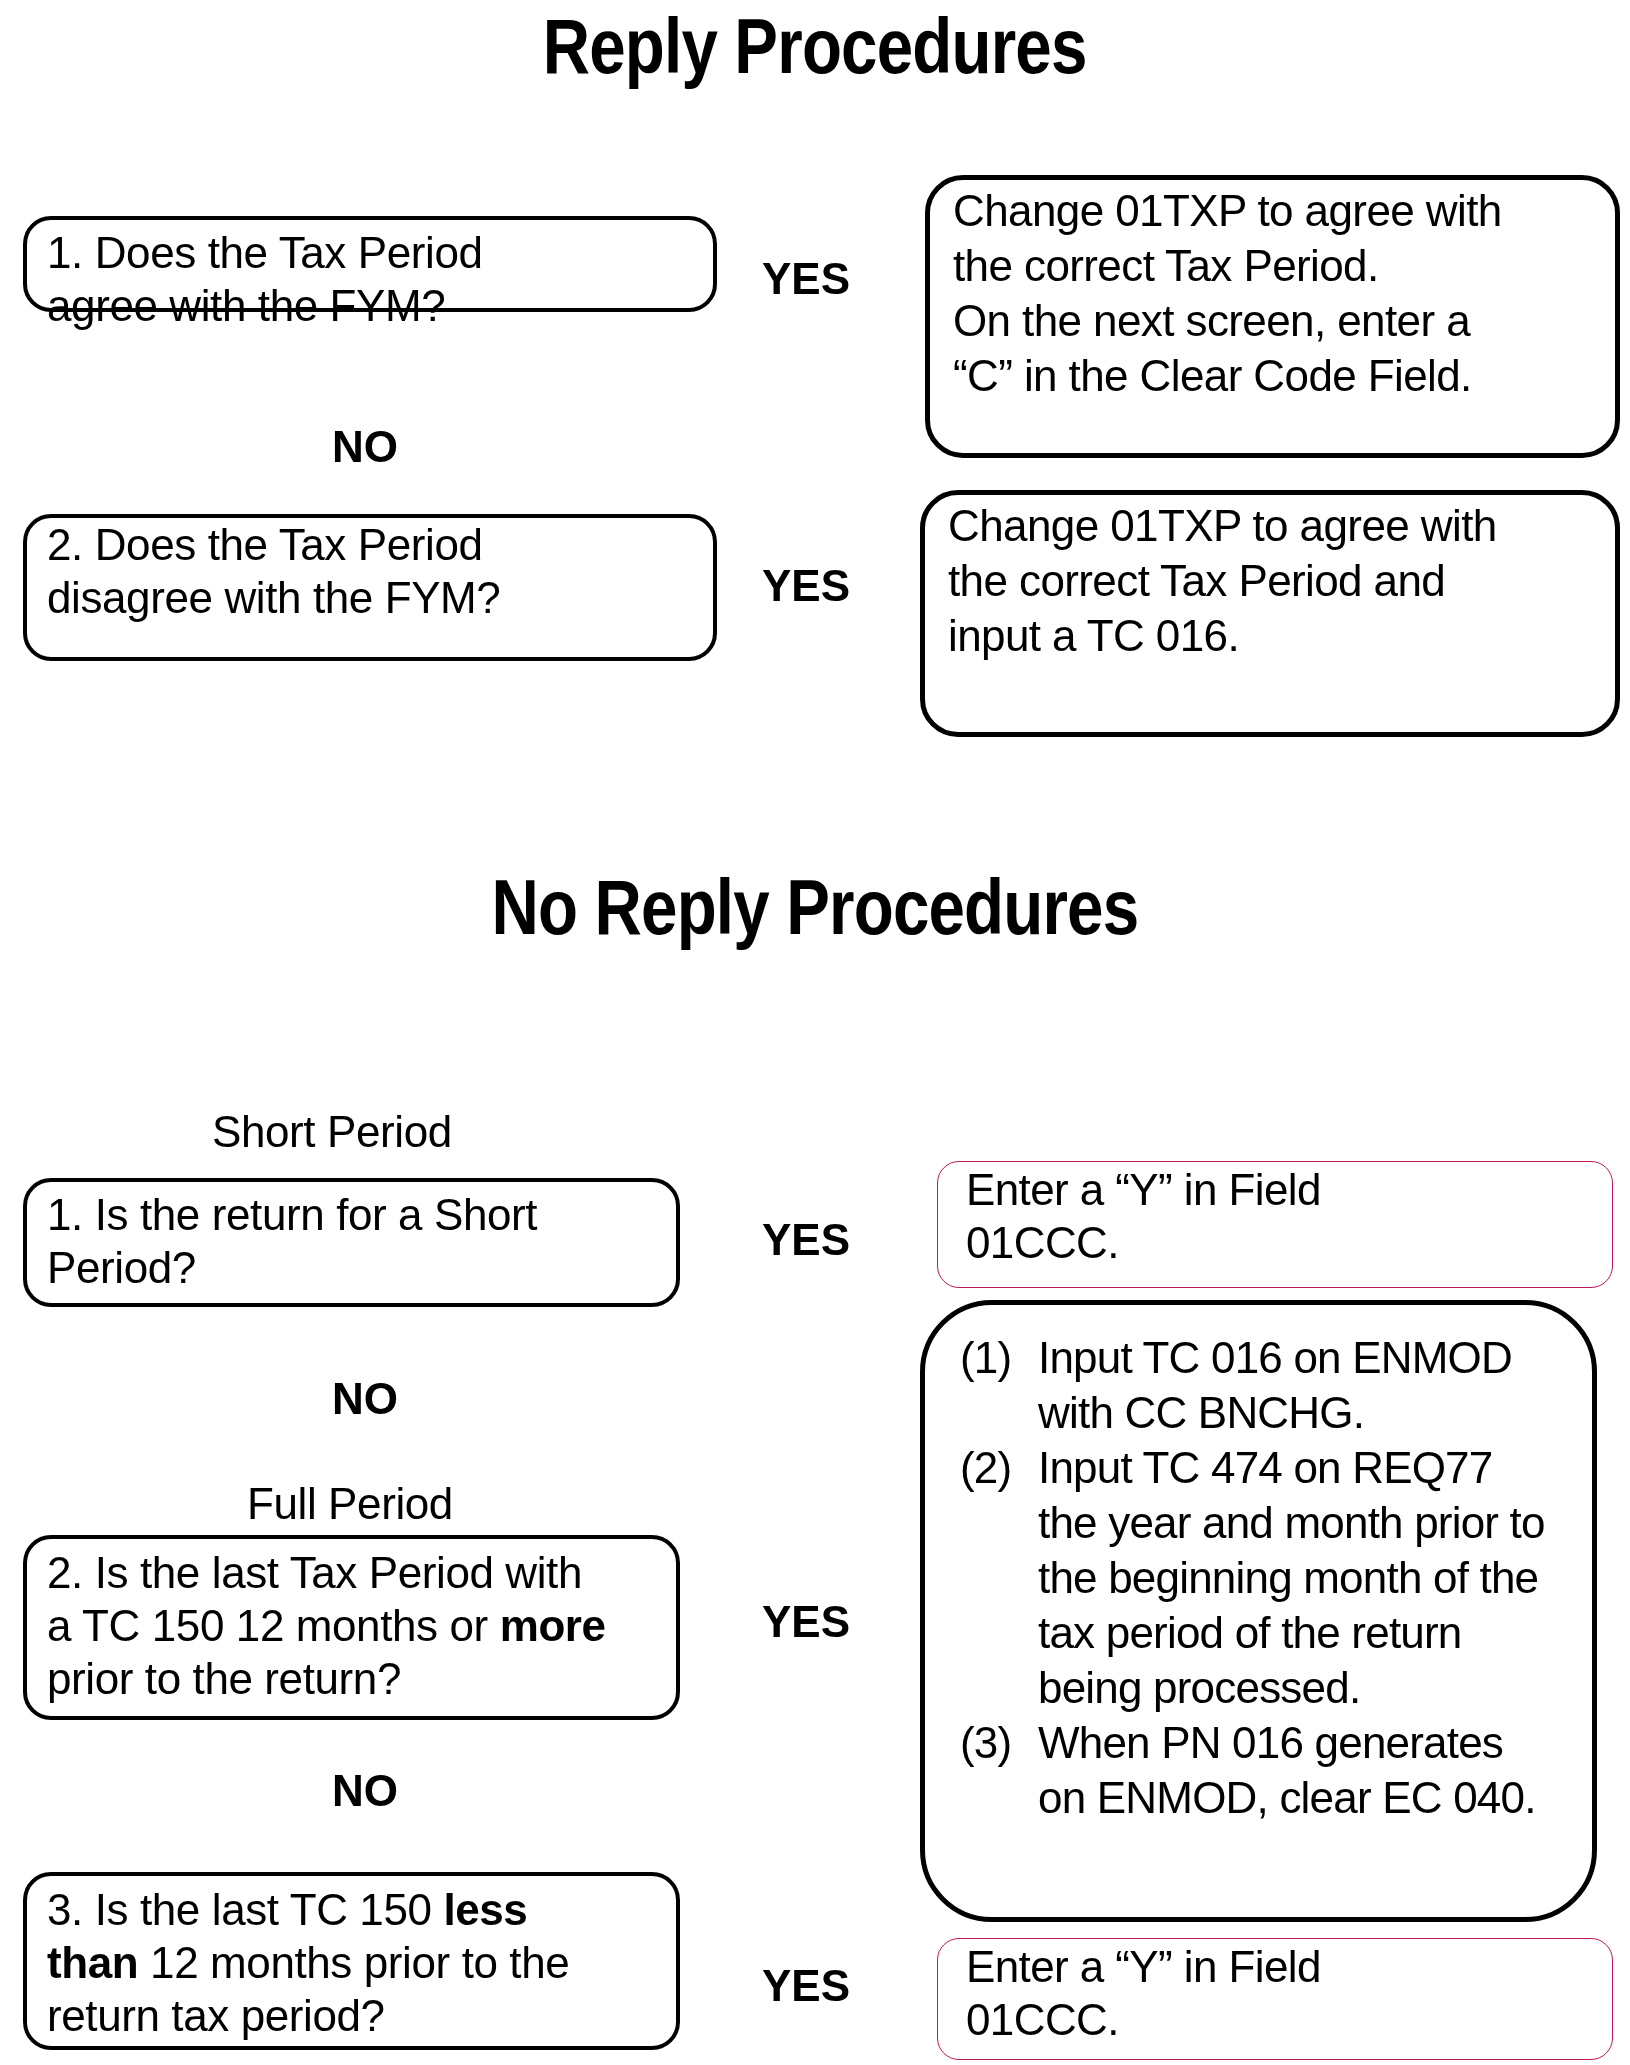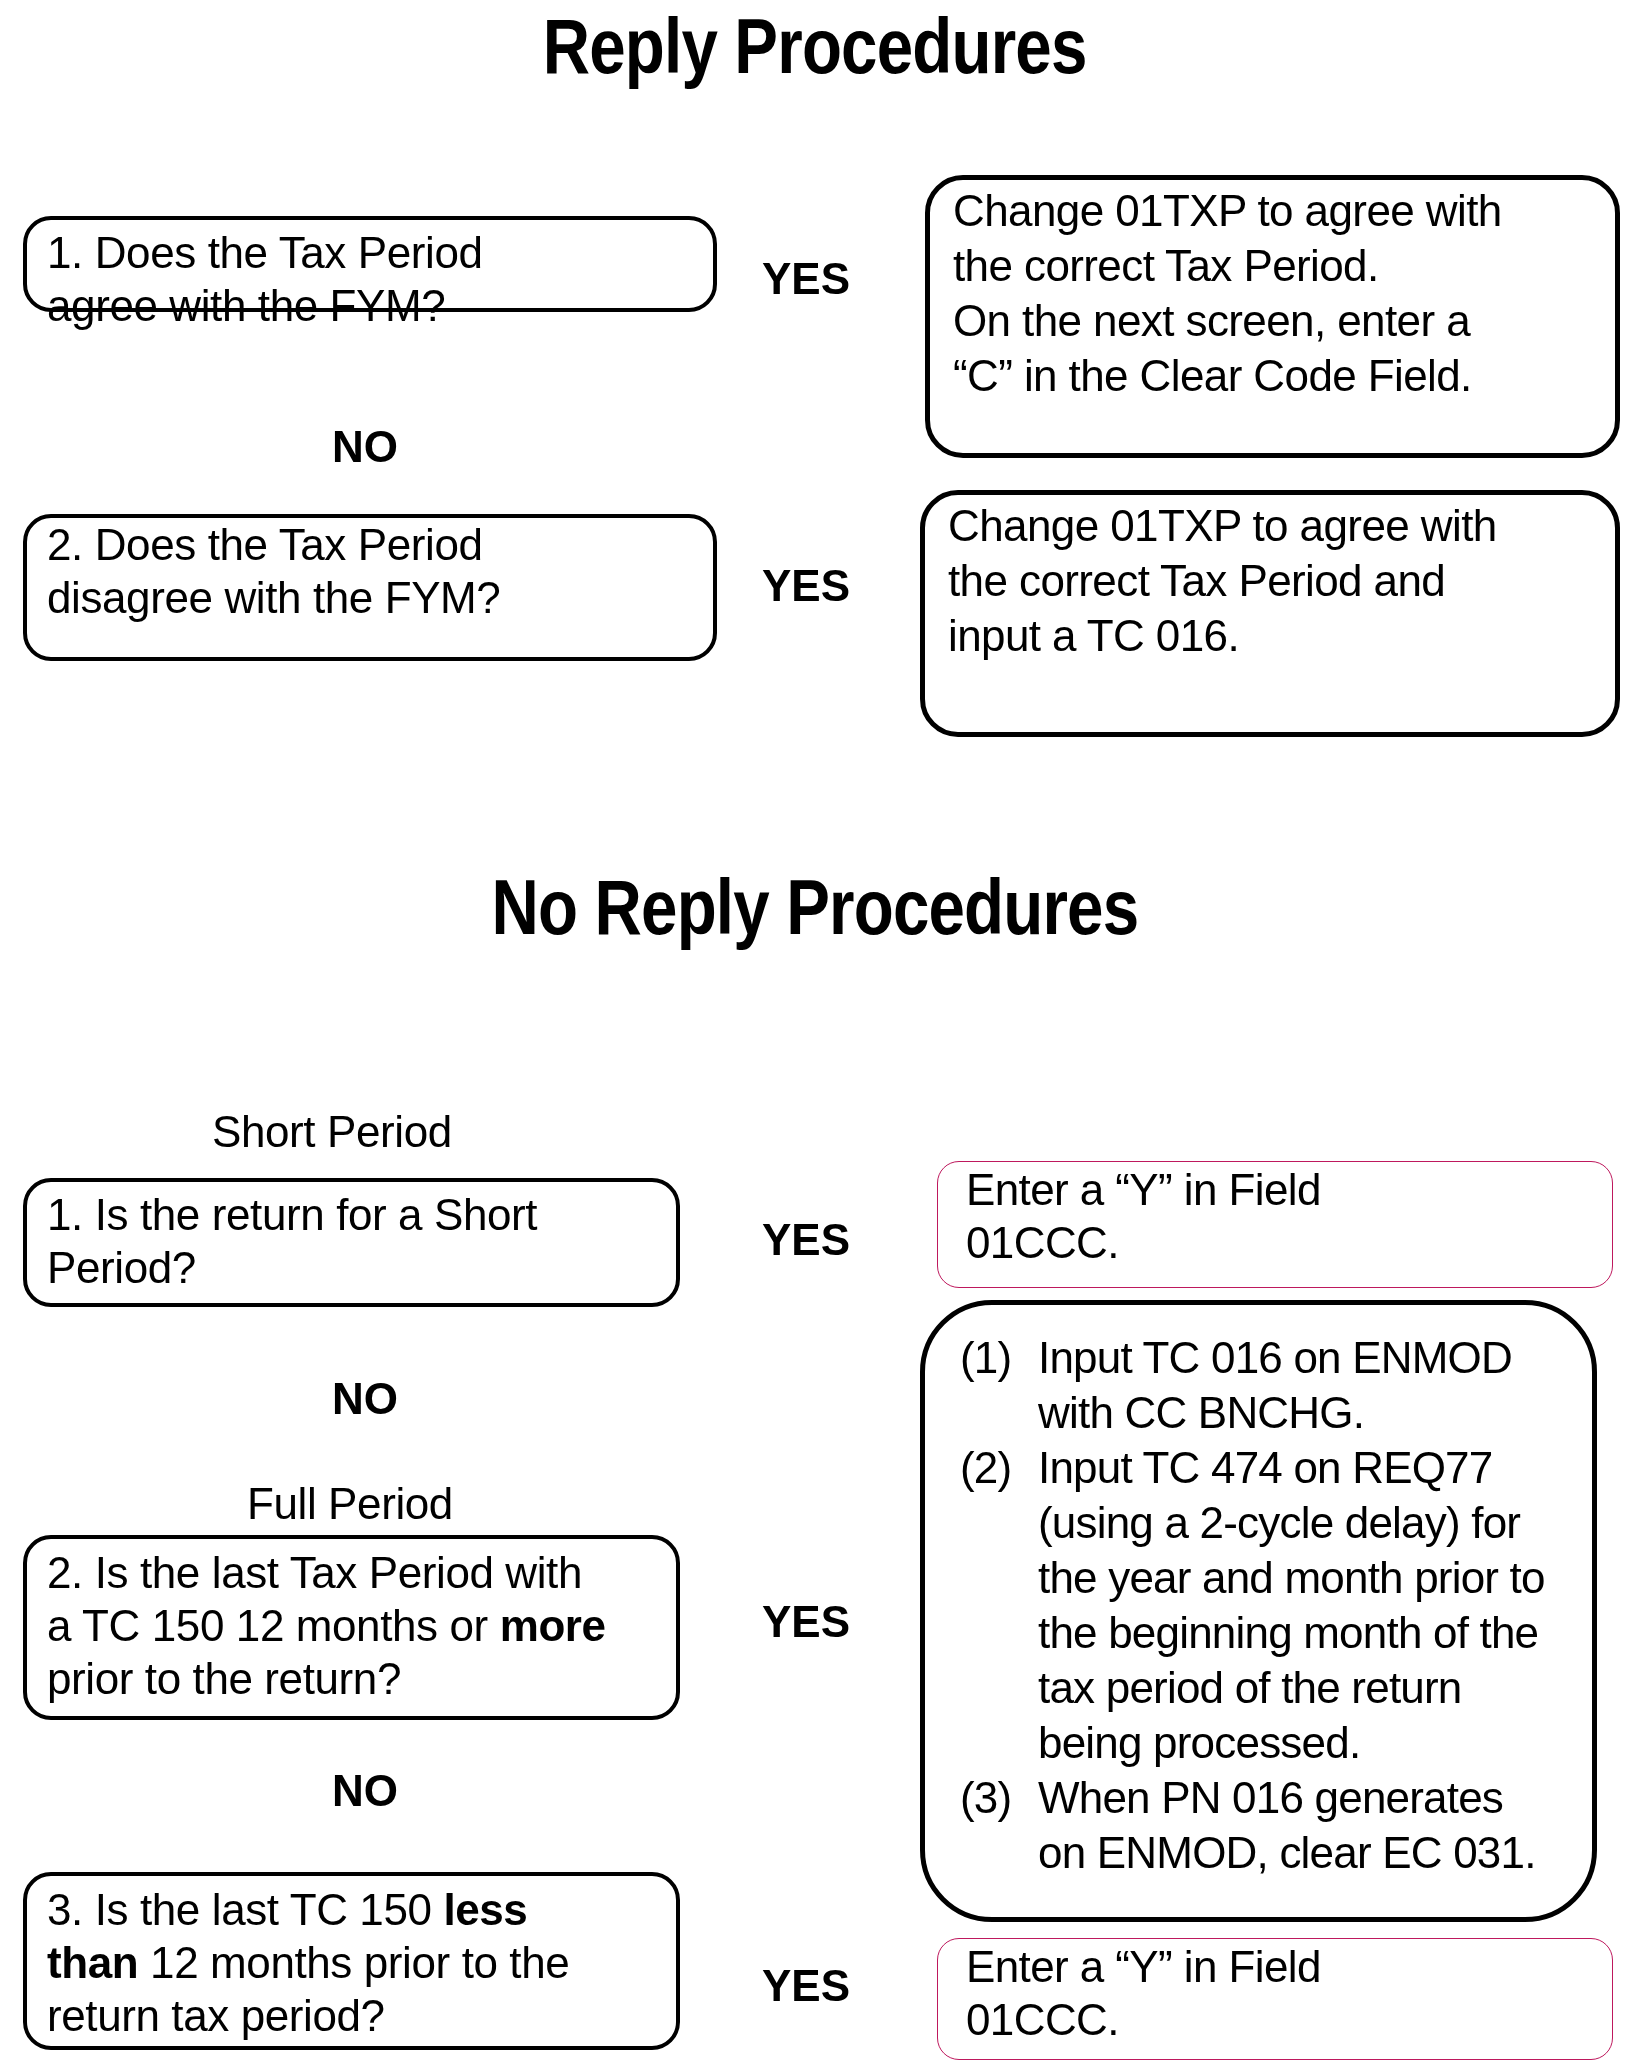--- a/index.html
+++ b/index.html
@@ -122,32 +122,31 @@
       <div class="num">(1)</div>
       <div class="itxt">
         <div class="ln">Input TC 016 on ENMOD</div>
         <div class="ln">with CC BNCHG.</div>
       </div>
     </div>
     <div class="item">
       <div class="num">(2)</div>
       <div class="itxt">
         <div class="ln">Input TC 474 on REQ77</div>
-        <div class="ln">(using a 2-cycle delay) for</div>
         <div class="ln">the year and month prior to</div>
         <div class="ln">the beginning month of the</div>
         <div class="ln">tax period of the return</div>
         <div class="ln">being processed.</div>
       </div>
     </div>
     <div class="item">
       <div class="num">(3)</div>
       <div class="itxt">
         <div class="ln">When PN 016 generates</div>
-        <div class="ln">on ENMOD, clear EC 031.</div>
+        <div class="ln">on ENMOD, clear EC 040.</div>
       </div>
     </div>
   </div>
 
 <div class="abs conn" style="left:332px;top:1769px;">NO</div>
 
 <div class="abs qbox" style="left:23px;top:1872px;width:657px;height:178px;padding-top:7px;">
     <div class="ln"><span>3. Is the last TC 150 </span><span class="b">less</span></div>
     <div class="ln"><span class="b">than</span><span> 12 months prior to the</span></div>
     <div class="ln"><span>return tax period?</span></div>

